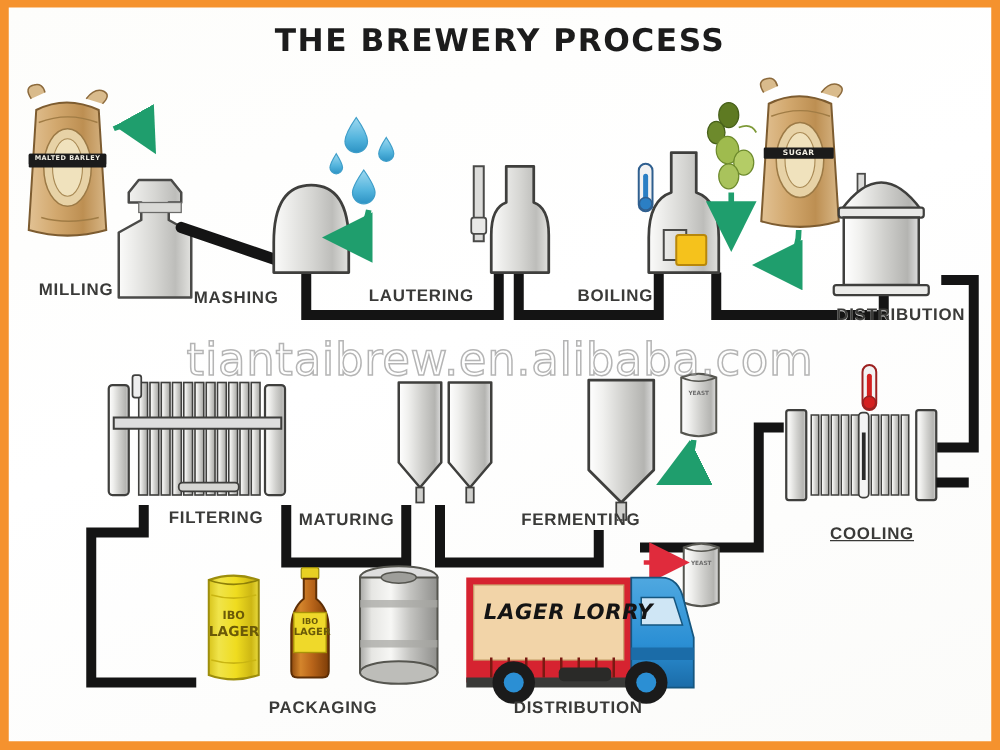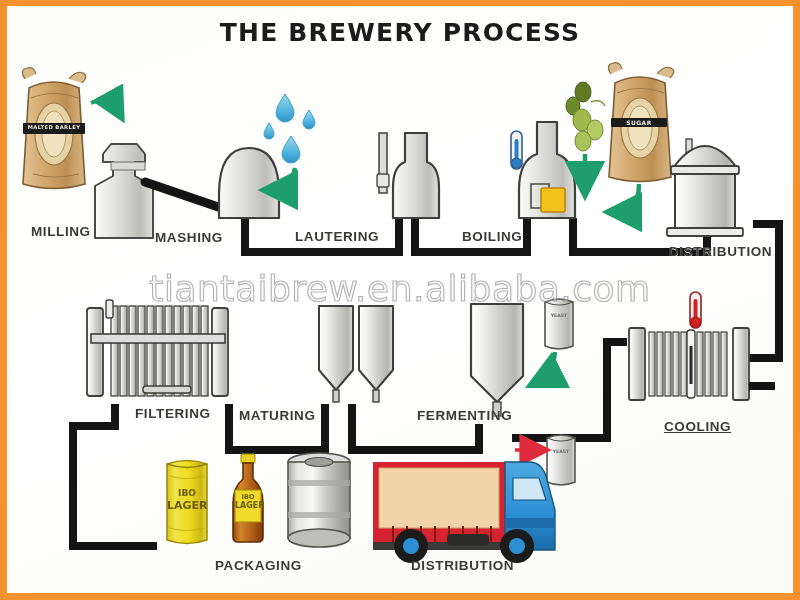--- a/index.html
+++ b/index.html
@@ -362,15 +362,16 @@
 
   <div class="yeastlbl" style="left:538px; top:307px; width:28px;">YEAST</div>
   <div class="yeastlbl" style="left:540px; top:443px; width:28px;">YEAST</div>
 
   <div class="canlbl" style="left:160px; top:483px; width:40px; font-size:9px;">IBO</div>
   <div class="canlbl" style="left:160px; top:494px; width:40px; font-size:11px;">LAGER</div>
 
   <div class="canlbl" style="left:228px; top:488px; width:26px; font-size:6.5px;">IBO</div>
   <div class="canlbl" style="left:228px; top:496px; width:26px; font-size:8px;">LAGER</div>
 
+  <div class="lorrylbl" style="left:380px; top:474px;">LAGER LORRY</div>
 
   <div id="watermark">tiantaibrew.en.alibaba.com</div>
 </div>
 
 </body></html>

